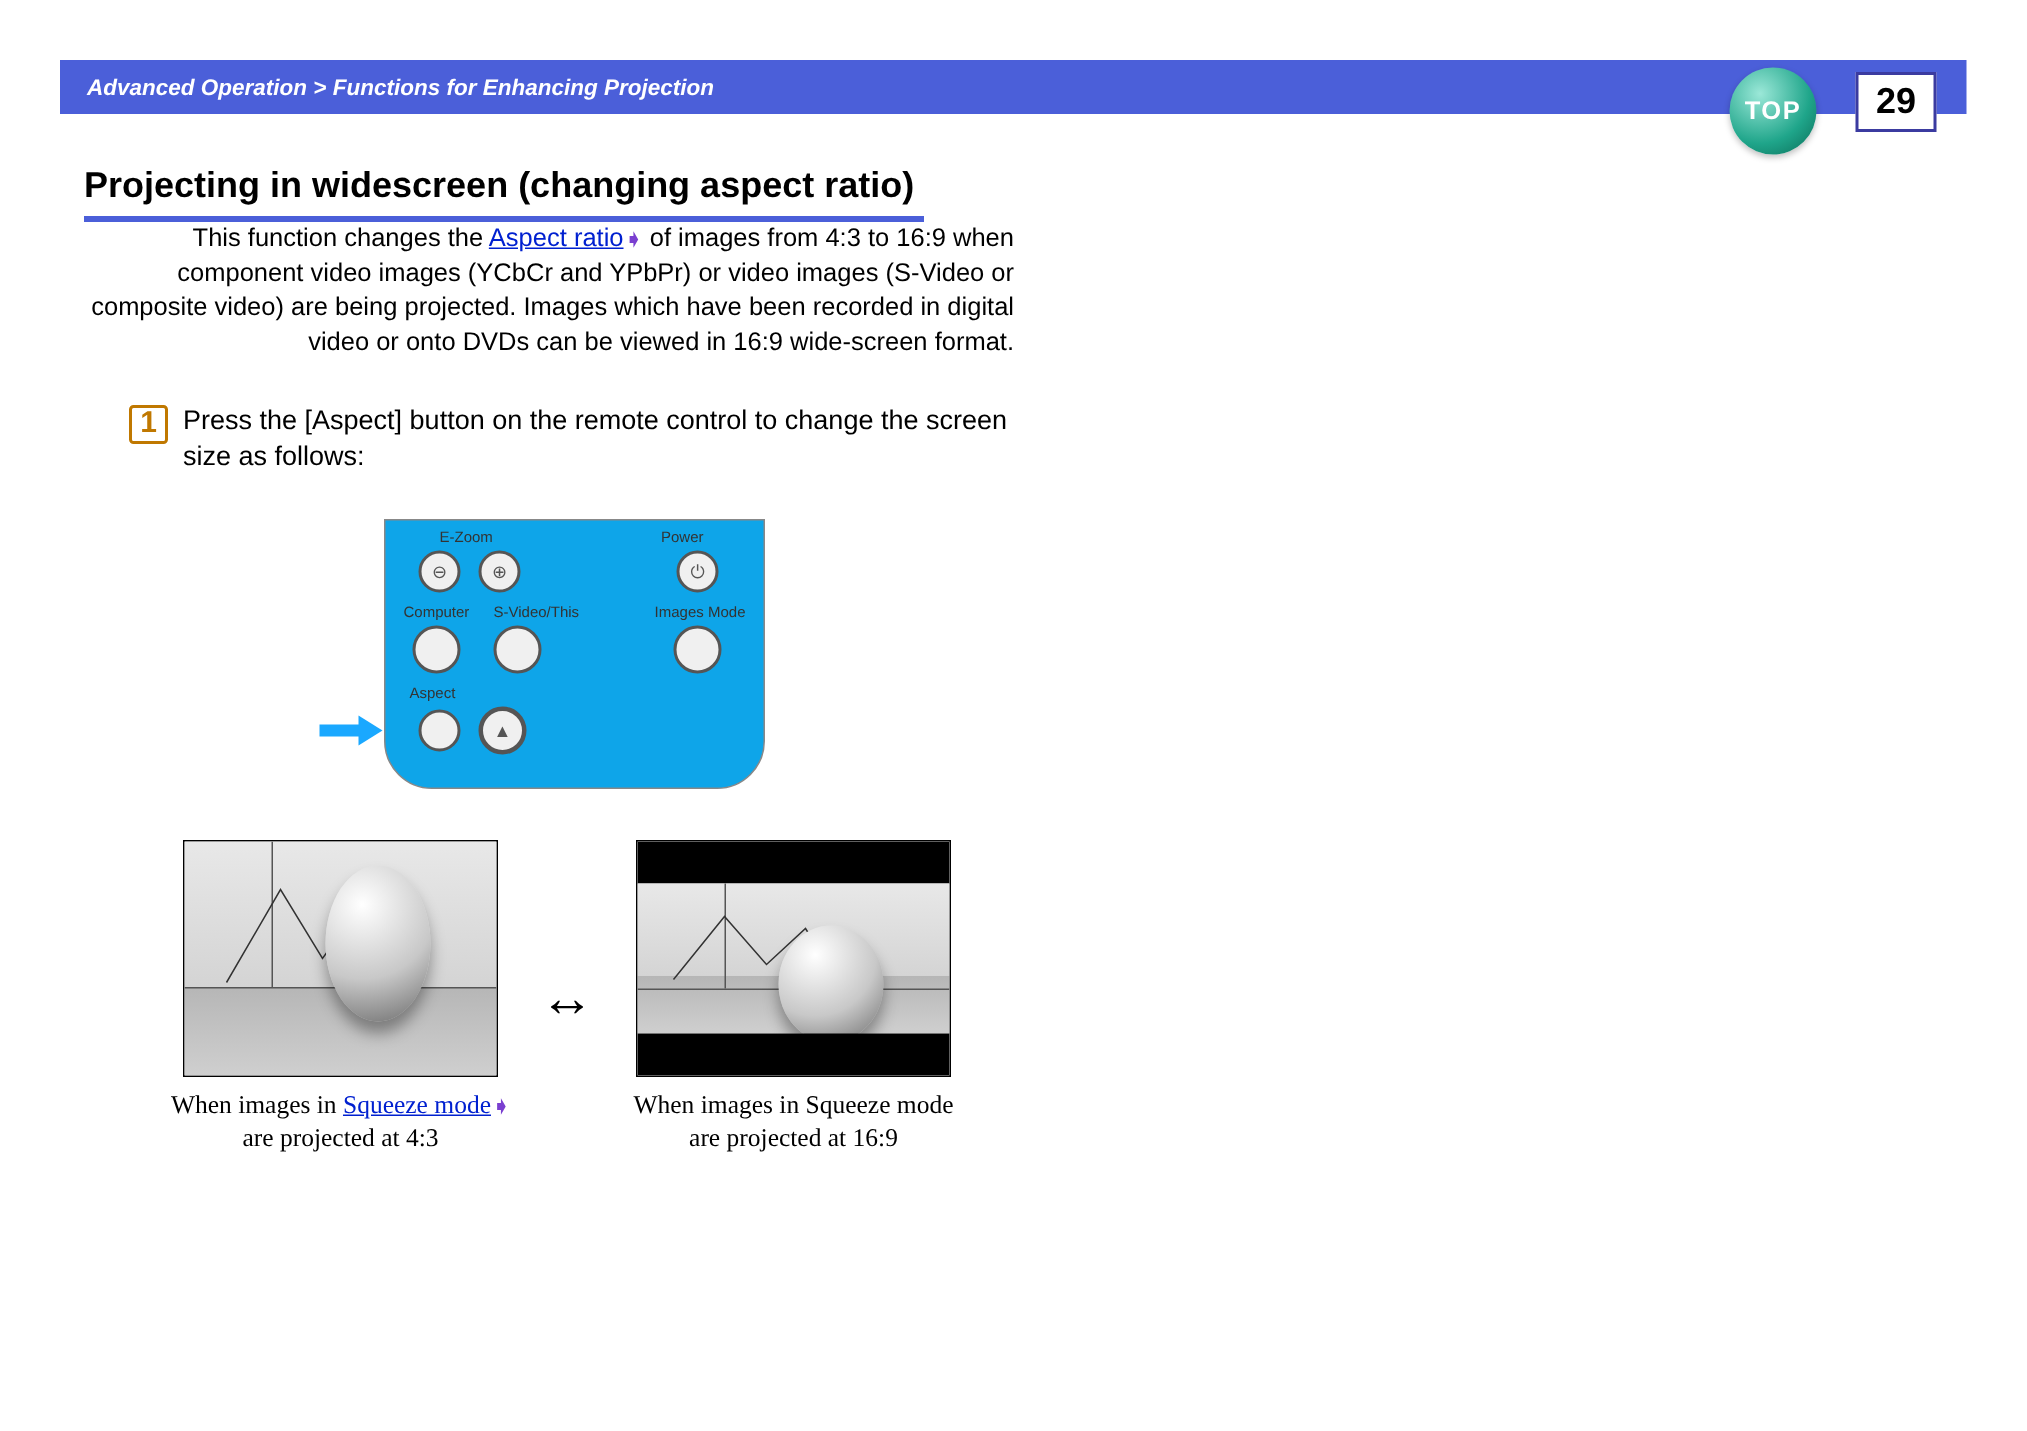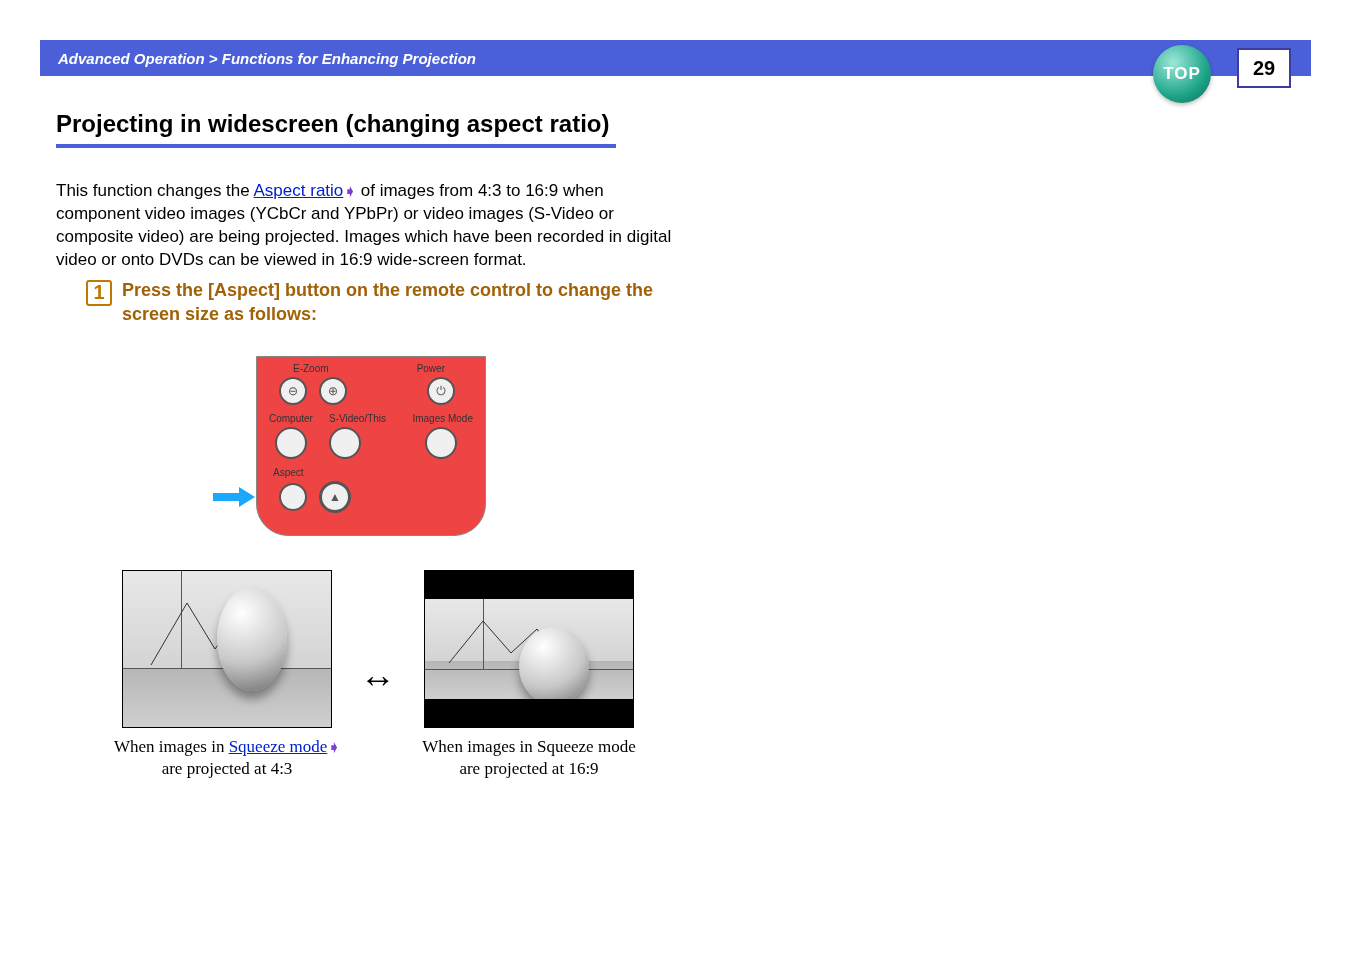--- a/index.html
+++ b/index.html
@@ -49,46 +49,47 @@
     position: absolute;
     top: 48px;
     right: 60px;
     width: 54px;
     height: 40px;
     border: 2px solid #3b3ba0;
     display: flex;
     align-items: center;
     justify-content: center;
     font-weight: bold;
-    font-size: 20px;
+    font-size: 24px;
     color: #000;
     background: #fff;
   }
   .content {
     position: absolute;
     top: 110px;
     left: 56px;
     right: 56px;
   }
   .section-title {
     font-size: 24px;
     font-weight: bold;
     color: #000;
     padding-bottom: 6px;
     border-bottom: 4px solid #4b5fd9;
     display: inline-block;
     width: 560px;
-    margin-bottom: 32px;
+    margin-bottom: 0;
   }
   .intro {
     font-size: 17px;
     color: #000;
     line-height: 1.35;
     max-width: 620px;
-    margin-bottom: 6px;
+    margin-bottom: 28px;
+    text-align: right;
   }
   .intro .link { color: #0020d0; text-decoration: underline; }
   .glossary-icon {
     display: inline-block;
     color: #7a3fd0;
     font-weight: bold;
     font-size: 14px;
     margin-left: 1px;
   }
   .step {
@@ -107,35 +108,35 @@
     font-size: 20px;
     display: flex;
     align-items: center;
     justify-content: center;
     border-radius: 3px;
     flex-shrink: 0;
     margin-top: 2px;
   }
   .step-text {
     font-size: 18px;
-    font-weight: bold;
-    color: #a16207;
+    font-weight: normal;
+    color: #000000;
     line-height: 1.35;
   }
   .remote-area {
     margin-top: 30px;
     margin-left: 200px;
     width: 230px;
   }
   .remote {
-    width: 230px;
+    width: 254px;
     height: 180px;
     border: 1px solid #888;
     border-radius: 0 0 32px 32px;
-    background: #ef4444;
+    background: #0ea5e9;
     position: relative;
   }
   .rm-label { position: absolute; font-family: Arial; font-size: 10px; color: #333; }
   .rm-label.ezoom { top: 6px; left: 36px; }
   .rm-label.power { top: 6px; right: 40px; }
   .rm-label.computer { top: 56px; left: 12px; }
   .rm-label.svideo { top: 56px; left: 72px; }
   .rm-label.colormode { top: 56px; right: 12px; }
   .rm-label.aspect { top: 110px; left: 16px; }
   .rm-btn {

